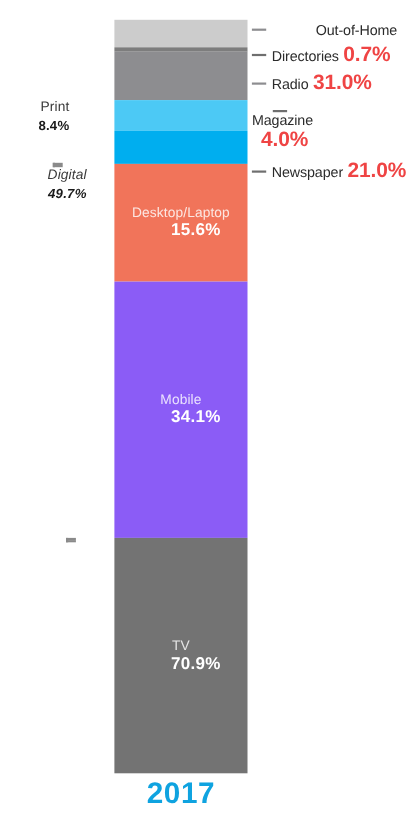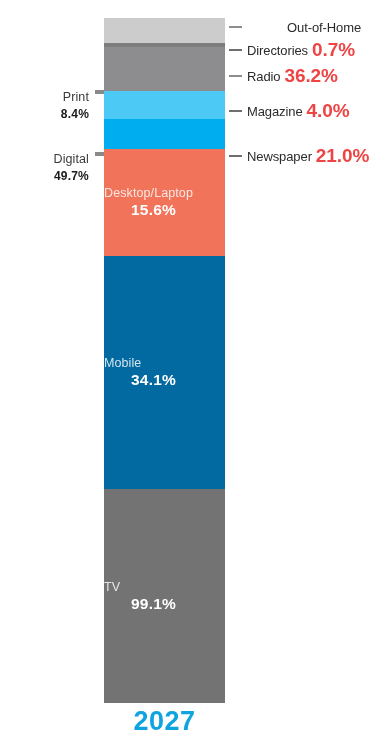--- a/index.html
+++ b/index.html
@@ -31,21 +31,21 @@
     height: 685px;
     display: flex;
     flex-direction: column;
   }
   .seg {
     position: relative;
     width: 100%;
     box-sizing: border-box;
     display: flex;
     flex-direction: column;
-    align-items: flex-start;
+    align-items: center;
     justify-content: center;
     overflow: hidden;
   }
   .seg-name {
     font-size: 12.5px;
     line-height: 15px;
     color: rgba(255,255,255,0.82);
     font-weight: normal;
     letter-spacing: .1px;
     white-space: nowrap;
@@ -101,22 +101,22 @@
     position: absolute;
     left: 0;
     top: 0;
     width: 104px;
     height: 751px;
   }
   .group {
     position: absolute;
     right: 0;
     display: flex;
-    flex-direction: row;
-    align-items: flex-start;
+    flex-direction: column;
+    align-items: center;
   }
   .group-text {
     text-align: right;
     padding-right: 6px;
     flex: 1 1 auto;
   }
   .group-name {
     font-size: 12.5px;
     color: #3a3a3a;
     line-height: 15px;
@@ -158,21 +158,21 @@
   <div class="groups">
 
     <div class="group" style="top:90px; height:62px; width:104px;">
       <div class="group-text">
         <div class="group-name">Print</div>
         <div class="group-value">8.4%</div>
       </div>
       <div class="bracket"></div>
     </div>
 
-    <div class="group" style="top:152px; height:341px; width:80px;">
+    <div class="group" style="top:152px; height:341px; width:80px;font-style:italic;">
       <div class="group-text">
         <div class="group-name">Digital</div>
         <div class="group-value">49.7%</div>
       </div>
       <div class="bracket"></div>
     </div>
 
   </div>
 
   <div class="bar-column">
@@ -200,28 +200,28 @@
     <div class="seg no-label" style="height:30.1px; background:#00aeef;">
       
       
     </div>
 
     <div class="seg" style="height:106.9px; background:#f1745a;">
       <span class="seg-name">Desktop/Laptop</span>
       <span class="seg-value">15.6%</span>
     </div>
 
-    <div class="seg" style="height:233.6px; background:#0369a1;">
+    <div class="seg" style="height:233.6px; background:#8b5cf6;">
       <span class="seg-name">Mobile</span>
       <span class="seg-value">34.1%</span>
     </div>
 
     <div class="seg" style="height:213.7px; background:#737373;">
       <span class="seg-name">TV</span>
-      <span class="seg-value">99.1%</span>
+      <span class="seg-value">70.9%</span>
     </div>
 
   </div>
 
   <div class="callouts">
 
     <div class="callout" style="top:16px;gap:40px;">
       <span class="dash" style="background:#8d8d90;"></span>
       <span class="callout-name">Out-of-Home</span>
       <span class="callout-value">3.6%</span>
@@ -229,32 +229,32 @@
 
     <div class="callout" style="top:39px;">
       <span class="dash" style="background:#6f6f6f;"></span>
       <span class="callout-name">Directories</span>
       <span class="callout-value">0.7%</span>
     </div>
 
     <div class="callout" style="top:65px;">
       <span class="dash" style="background:#8d8d90;"></span>
       <span class="callout-name">Radio</span>
-      <span class="callout-value">36.2%</span>
-    </div>
-
-    <div class="callout" style="top:100px;">
+      <span class="callout-value">31.0%</span>
+    </div>
+
+    <div class="callout" style="top:100px;flex-direction:column;">
       <span class="dash" style="background:#6f6f6f;"></span>
       <span class="callout-name">Magazine</span>
       <span class="callout-value">4.0%</span>
     </div>
 
     <div class="callout" style="top:145px;">
       <span class="dash" style="background:#6f6f6f;"></span>
       <span class="callout-name">Newspaper</span>
       <span class="callout-value">21.0%</span>
     </div>
 
   </div>
 
-  <div class="year-caption" style="color:#0fa3e0;">2027</div>
+  <div class="year-caption" style="color:#0fa3e0;">2017</div>
 
 </div>
 
 </body></html>

